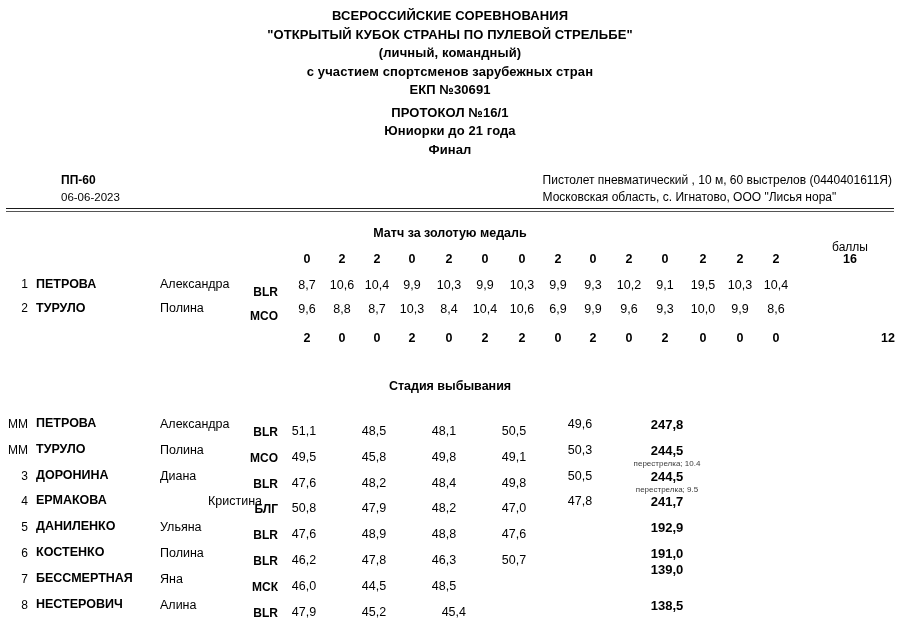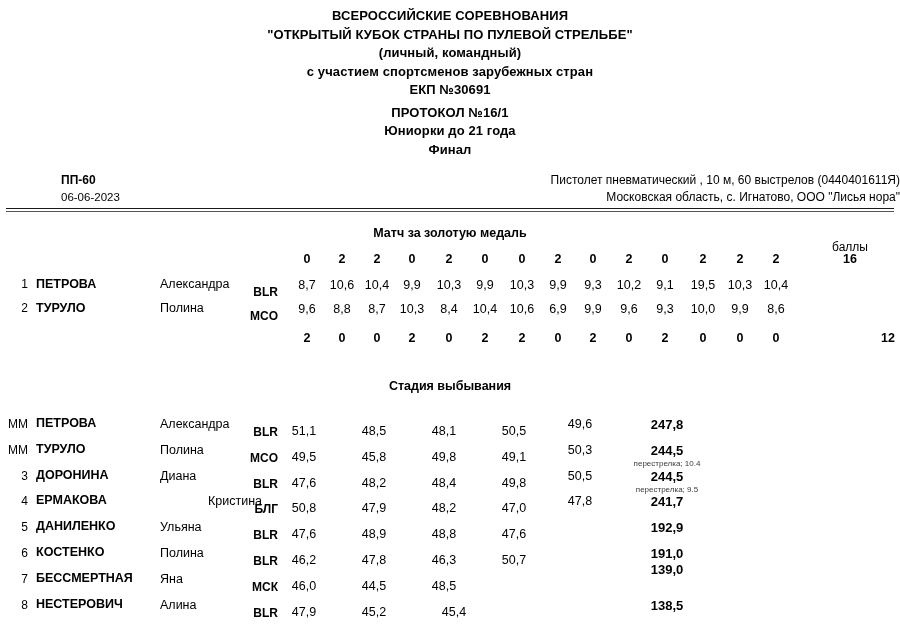--- a/index.html
+++ b/index.html
@@ -33,22 +33,21 @@
     left: 0; right: 0;
     top: 172px;
     height: 40px;
   }
   .meta .left-col {
     position: absolute; left: 16px; top: 0;
     font-size: 12px; font-weight: bold; line-height: 17px; margin-left: 45px;
   }
   .meta .left-col .date { font-weight: normal; font-size: 11.5px; }
   .meta .right-col {
-    position: absolute; right: 0; top: 0;
-    text-align: right;
+    position: absolute; right: 8px; top: 0;
     font-size: 12px; line-height: 17px;
   }
   .rule-wrap {
     position: absolute;
     left: 6px; right: 6px;
     top: 208px;
   }
   .rule-top { border-top: 1.6px solid #1a1a1a; }
   .rule-bot { border-top: 1px solid #555555; margin-top: 1.5px; }
 
@@ -247,17 +246,17 @@
       <div class="cell c-elim" style="left: 282px; top: 579px; width: 44px;">46,0</div>
       <div class="cell c-elim" style="left: 352px; top: 579px; width: 44px;">44,5</div>
       <div class="cell c-elim" style="left: 422px; top: 579px; width: 44px;">48,5</div>
       <div class="cell c-sum" style="left: 632px; top: 562px; width: 70px;">139,0</div>
       <div class="cell c-rank" style="left: 2px; top: 598px; width: 26px;">8</div>
       <div class="cell c-last" style="left: 36px; top: 597px;">НЕСТЕРОВИЧ</div>
       <div class="cell c-first" style="left: 160px; top: 598px;">Алина</div>
       <div class="cell c-club" style="left: 238px; top: 598px; width: 40px;">BLR</div>
       <div class="cell c-elim" style="left: 282px; top: 605px; width: 44px;">47,9</div>
       <div class="cell c-elim" style="left: 352px; top: 605px; width: 44px;">45,2</div>
-      <div class="cell c-elim" style="left: 432px; top: 605px; width: 44px;">45,4</div>
+      <div class="cell c-elim" style="left: 422px; top: 605px; width: 44px; text-align: right;">45,4</div>
       <div class="cell c-sum" style="left: 632px; top: 598px; width: 70px;">138,5</div>
     </div>
 
 </div>
 
 </body></html>

